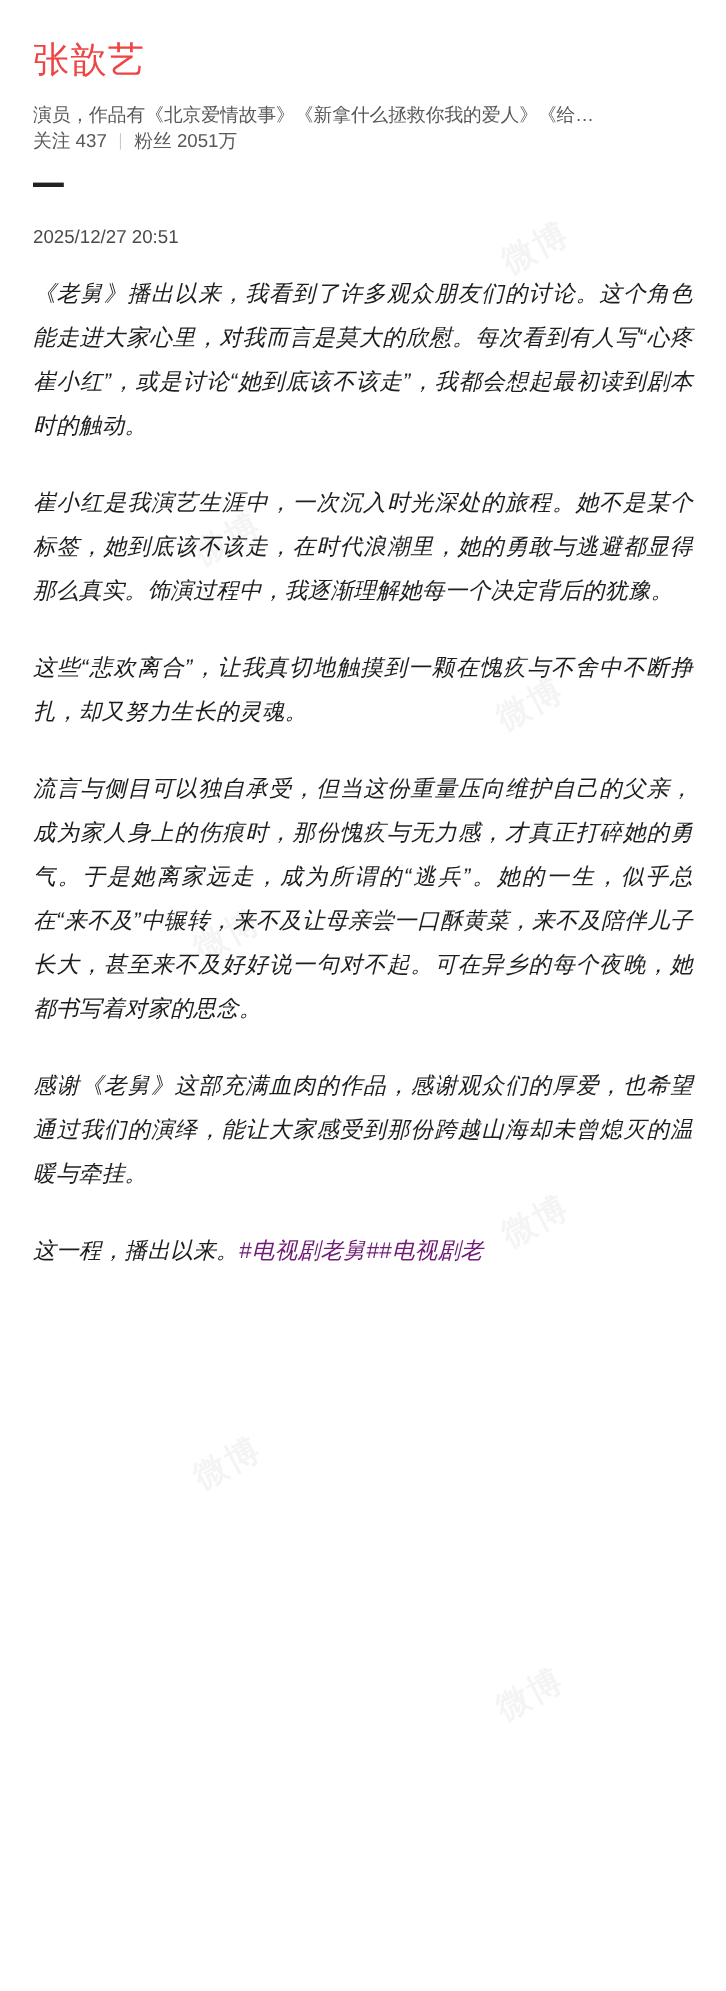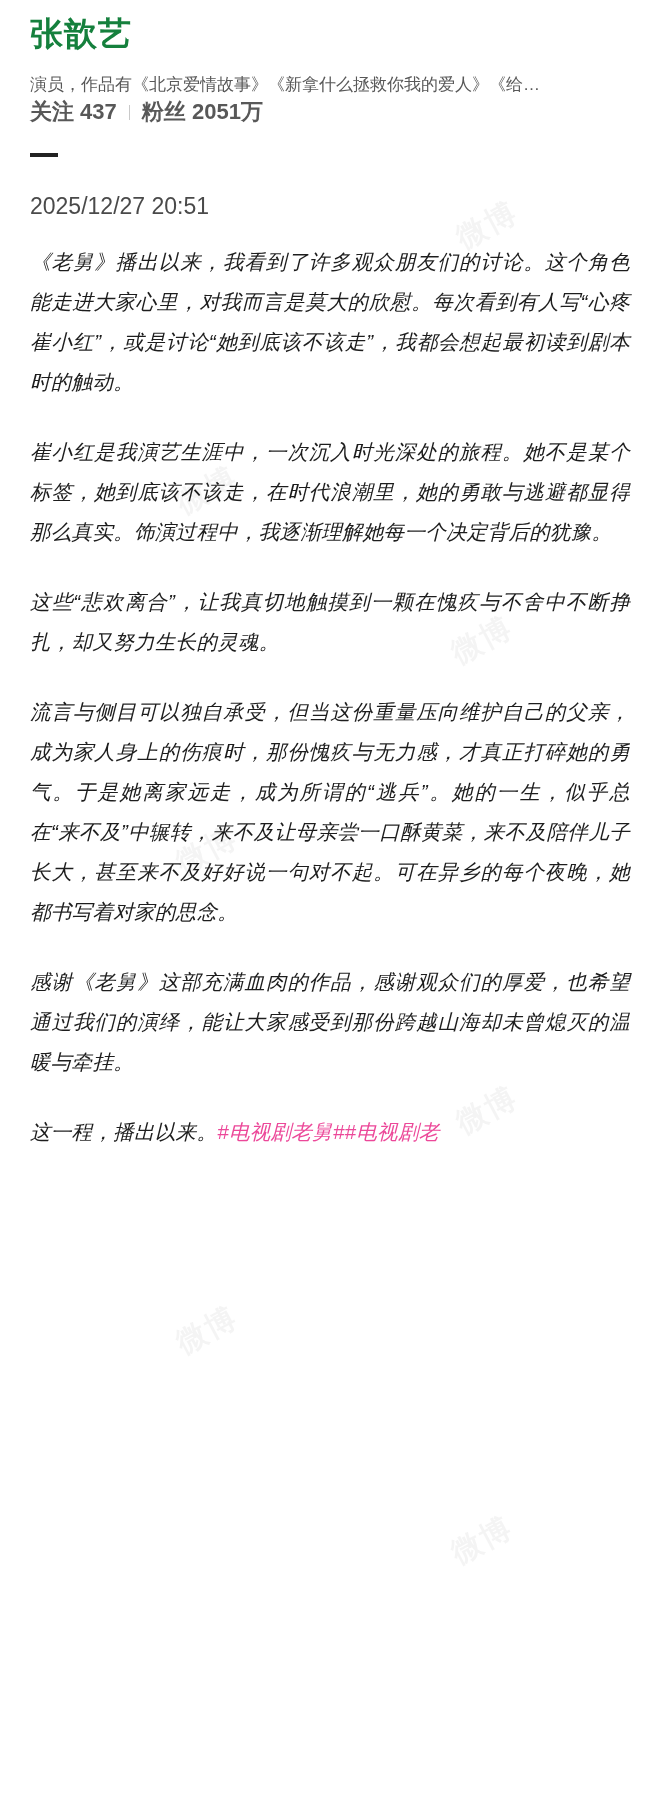--- a/index.html
+++ b/index.html
@@ -37,74 +37,73 @@
   .wm1 { left: 455px; top: 205px; }
   .wm2 { left: 175px; top: 470px; }
   .wm3 { left: 450px; top: 620px; }
   .wm4 { left: 175px; top: 830px; }
   .wm5 { left: 455px; top: 1090px; }
   .wm6 { left: 175px; top: 1310px; }
   .wm7 { left: 450px; top: 1520px; }
 
   .profile-name {
     font-size: 33px;
-    font-weight: 700;
+    font-weight: 400;
     line-height: 1.2;
-    color: #15803d;
-    margin: 0 0 18px 0;
+    color: #ef4444;
+    margin: 20px 0 18px 0;
     letter-spacing: 1px;
   }
   .profile-desc {
     font-size: 17px;
     color: #585858;
     line-height: 1.5;
     white-space: nowrap;
     overflow: hidden;
     text-overflow: ellipsis;
   }
   .stats {
-    font-size: 22px;
+    font-size: 17px;
     color: #585858;
     margin-bottom: 26px;
     display: flex;
     align-items: center;
-    font-weight: bold;
   }
   .stats .stat-item { white-space: nowrap; }
   .stats .divider {
     display: inline-block;
     width: 1px;
     height: 15px;
     background: #c9c9c9;
     margin: 0 12px;
   }
   .rule {
     width: 28px;
     height: 4px;
     background: #222;
     margin: 10px 0 36px 0;
   }
   .timestamp {
-    font-size: 23px;
+    font-size: 17px;
     color: #4a4a4a;
     margin-bottom: 22px;
   }
   .post-body {
     font-size: 20.5px;
     line-height: 1.95;
     color: #1d1d1d;
     letter-spacing: 0.3px;
   }
   .post-body p {
     margin: 0 0 30px 0;
     text-align: justify;
     font-style: italic;
   }
   .post-body p:last-child { margin-bottom: 0; }
-  .hashtag { color: #ec4899; }
+  .hashtag { color: #701a75; }
 </style>
 </head>
 <body>
 
 <div class="page">
 
   <span class="watermark wm1">微博</span>
   <span class="watermark wm2">微博</span>
   <span class="watermark wm3">微博</span>
   <span class="watermark wm4">微博</span>

